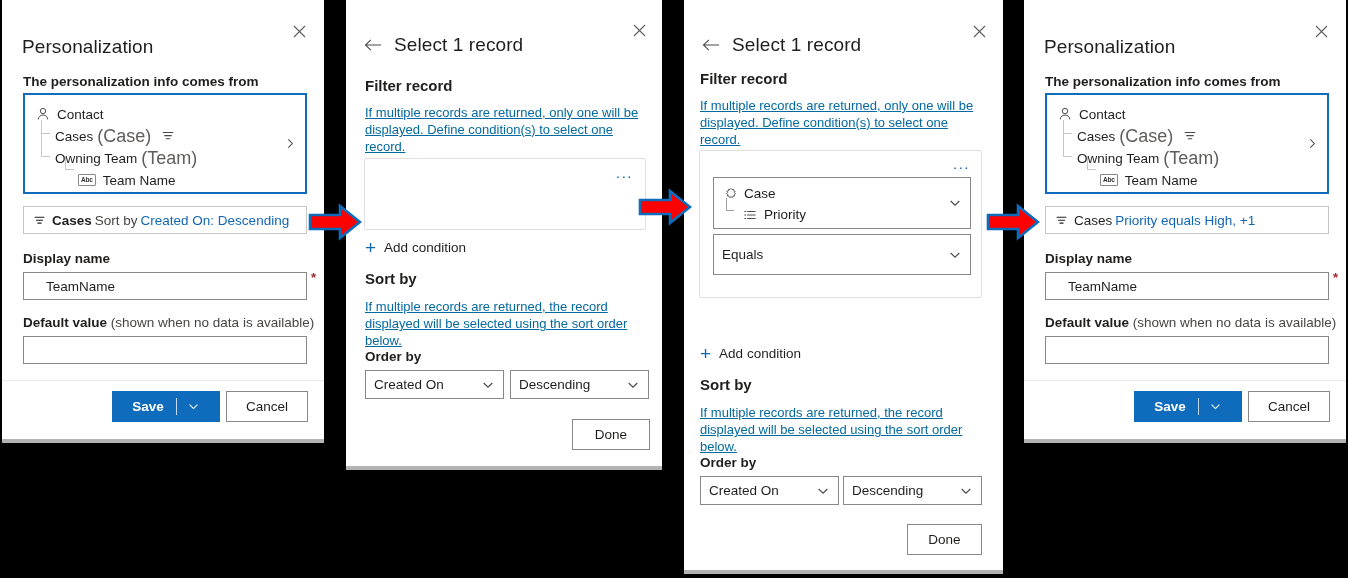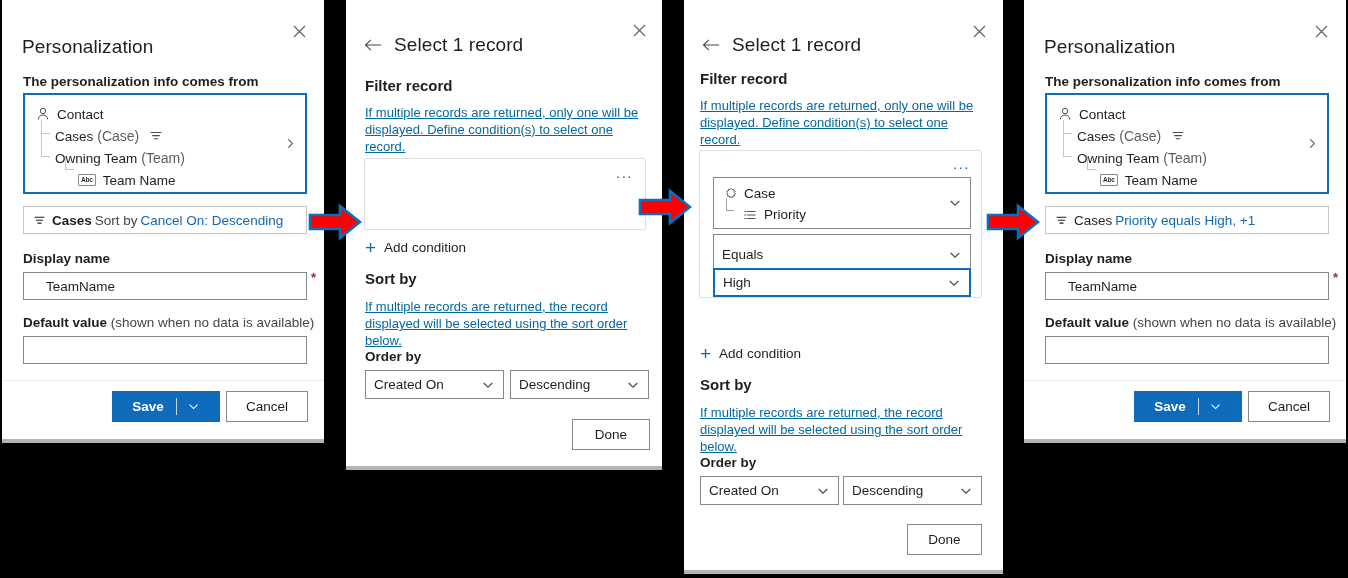--- a/index.html
+++ b/index.html
@@ -105,21 +105,21 @@
   .tree-row {
     display: flex;
     align-items: center;
     height: 22px;
     font-size: 13.5px;
     color: #201f1e;
     white-space: nowrap;
   }
   .tree-row .paren {
     color: #605e5c;
-    font-size: 14px;
+    font-size: 18px;
     margin-left: 4px;
   }
   .tree-ico {
     width: 17px;
     height: 17px;
     margin-right: 6px;
     flex: 0 0 auto;
     display: flex;
     align-items: center;
     justify-content: center;
@@ -412,21 +412,21 @@
     </div>
 
     <div class="filter-summary" style="left:21px; top:206px; width:284px; height:28px;">
       <span class="f-ico">
         <svg width="13" height="13" viewBox="0 0 16 16" aria-hidden="true">
           <path d="M2.5 4h11M4.2 7.6h7.6M6 11.2h4" stroke="currentColor" stroke-width="1.3" fill="none" stroke-linecap="round"></path>
         </svg>
       </span>
       <span class="f-strong">Cases</span>
       <span class="f-dim">Sort by</span>
-      <span class="f-link">Cancel On: Descending</span>
+      <span class="f-link">Created On: Descending</span>
     </div>
 
     <div class="field-label" style="position:absolute; left:21px; top:251px;">Display name</div>
     <input class="txt-input" style="left: 21px; top: 272px; width: 284px; height: 28px;" value="TeamName">
     <span class="req-star" style="left:309px; top:270px;">*</span>
 
     <div class="field-label" style="position:absolute; left:21px; top:315px;">
       <span>Default value</span>
       <span class="lbl-normal">(shown when no data is available)</span>
     </div>
@@ -567,28 +567,20 @@
 
       <div class="dd" style="left:13px; top:83px; width:258px; height:41px;">
         <span>Equals</span>
         <span class="dd-chev">
           <svg width="12" height="12" viewBox="0 0 12 12" aria-hidden="true">
             <path d="M1.7 4 L6 8.2 L10.3 4" stroke="currentColor" stroke-width="1.15" fill="none"></path>
           </svg>
         </span>
       </div>
 
-      <div class="dd focused-box" style="left:13px; top:117px; width:258px; height:29px;">
-        <span>High</span>
-        <span class="dd-chev">
-          <svg width="12" height="12" viewBox="0 0 12 12" aria-hidden="true">
-            <path d="M1.7 4 L6 8.2 L10.3 4" stroke="currentColor" stroke-width="1.15" fill="none"></path>
-          </svg>
-        </span>
-      </div>
     </div>
 
     <div class="add-cond" style="left:16px; top:346px;">
       <span class="plus">+</span>
       <span>Add condition</span>
     </div>
 
     <div class="section-head" style="position:absolute; left:16px; top:376px;">Sort by</div>
     <div class="help-text" style="position:absolute; left:16px; top:404px; width:292px;">If multiple records are returned, the record displayed will be selected using the sort order below.</div>
 

